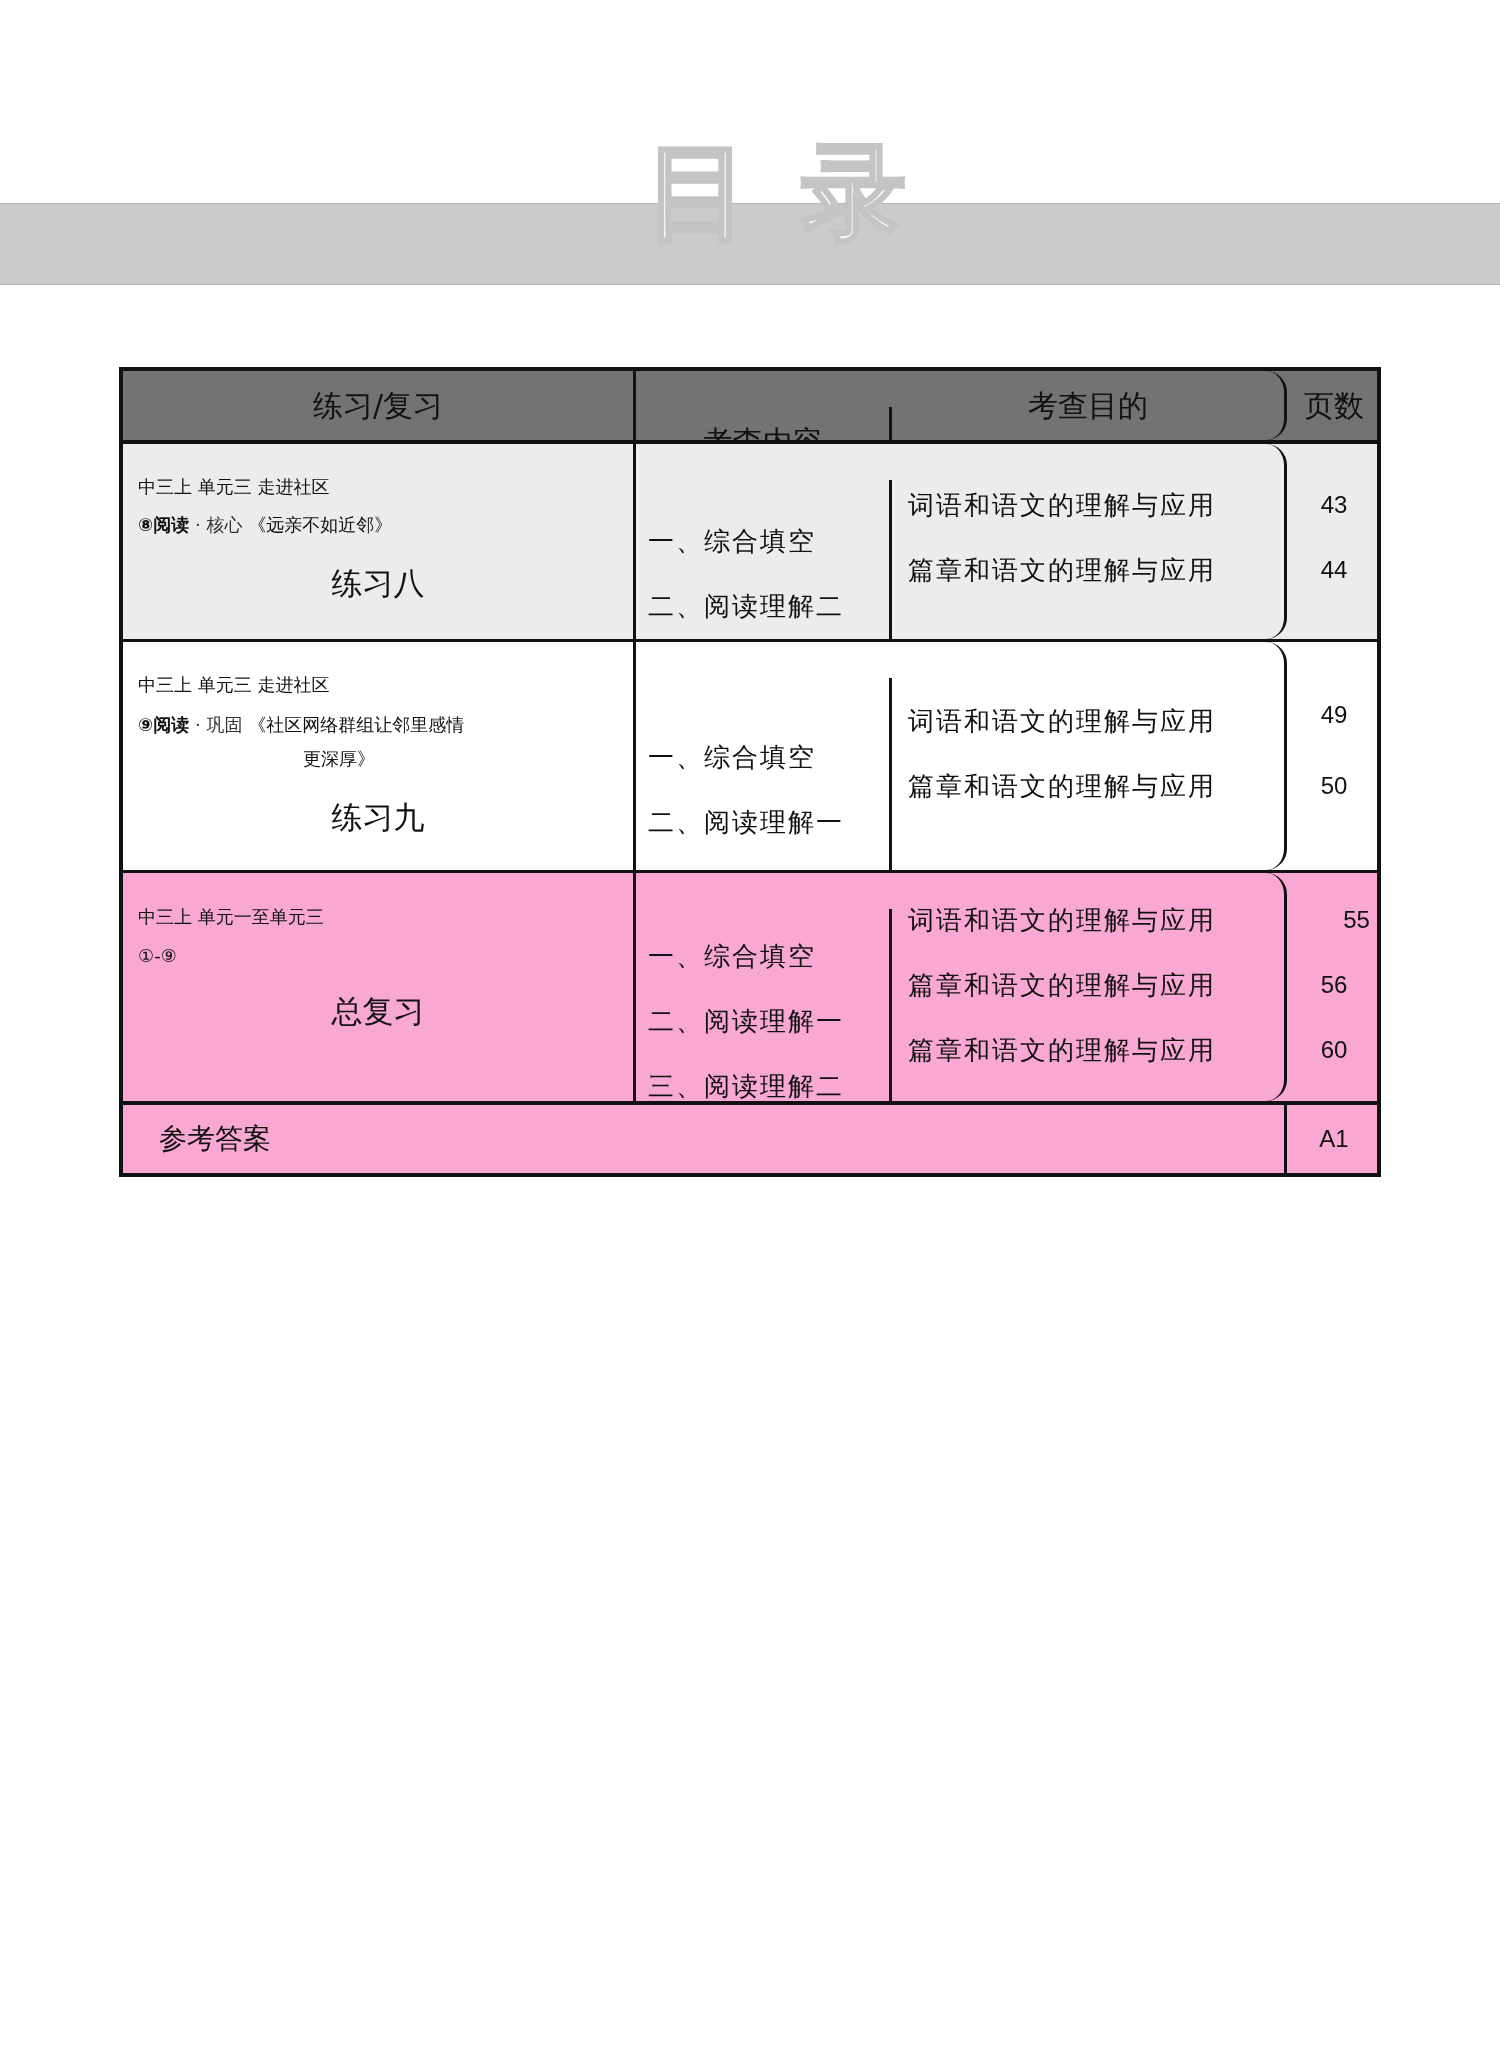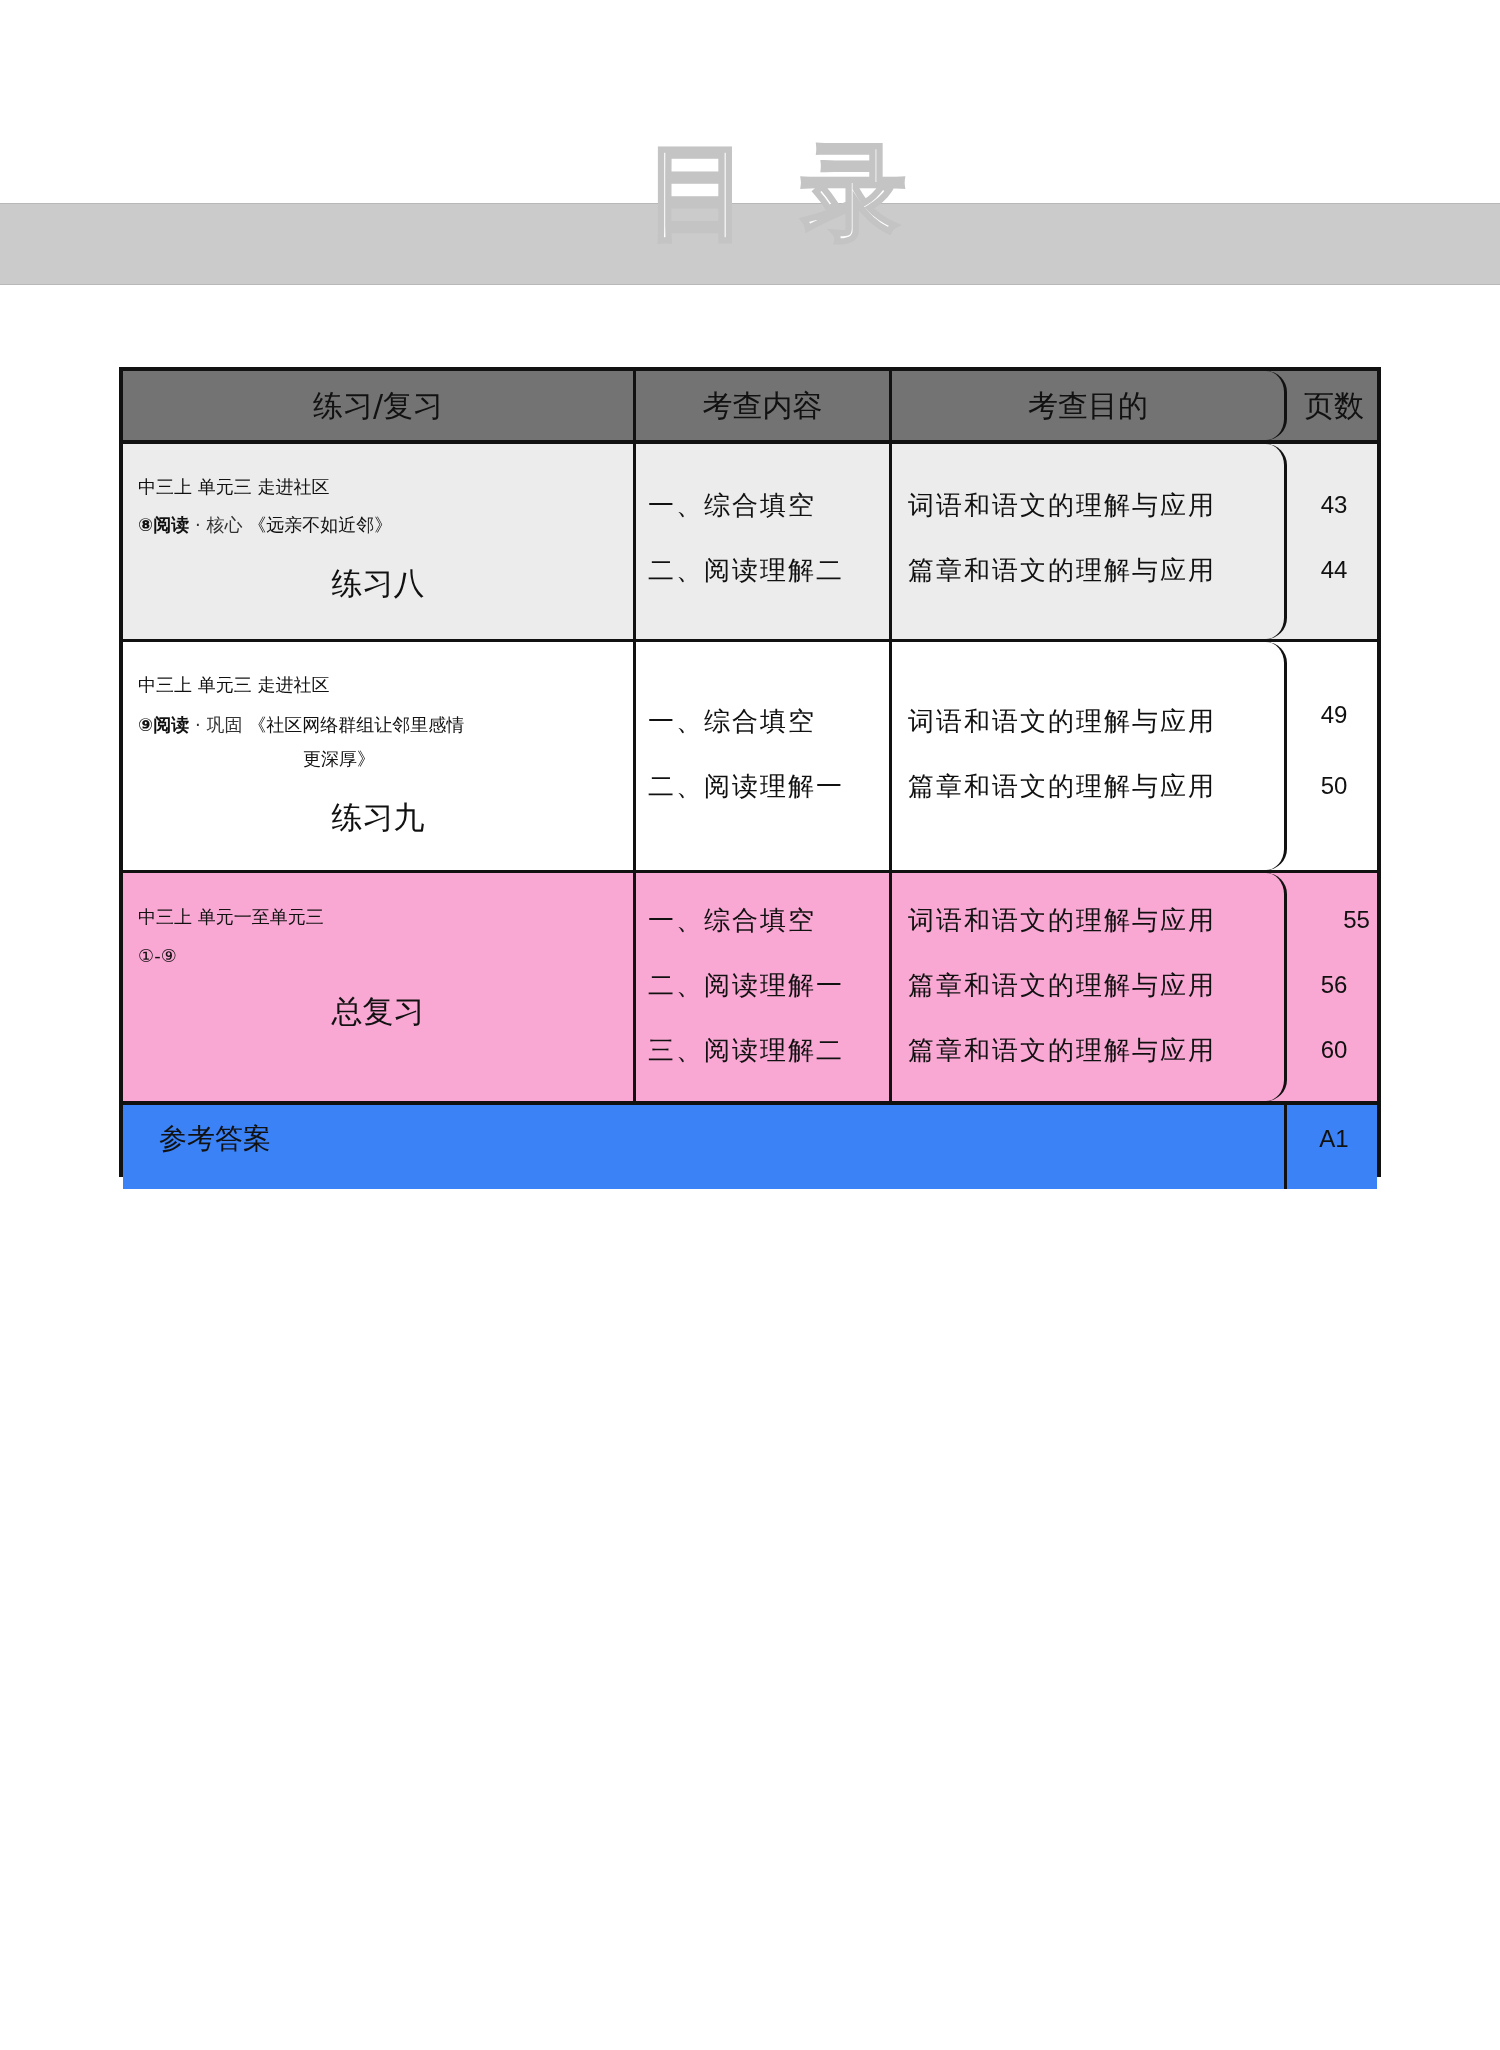--- a/index.html
+++ b/index.html
@@ -14,23 +14,23 @@
            border:4px solid #111; box-sizing:border-box; }
   .row { position:absolute; left:0; width:100%; box-sizing:border-box; border-bottom:3px solid #111; }
   .cell { position:absolute; top:0; height:100%; box-sizing:border-box; }
   .vline { border-right:3px solid #111; }
   .hdr { top:0; height:73px; background:#737373; border-bottom:4px solid #111; }
   .hdr .txt { position:absolute; left:0; right:0; top:50%; transform:translateY(-50%);
               text-align:center; font-size:30px; }
   .r1 { top:73px; height:198px; background:#ececec; }
   .r2 { top:271px; height:231px; background:#ffffff; }
   .r3 { top:502px; height:232px; background:#f9a8d4; border-bottom:4px solid #111; }
-  .r4 { top:734px; height:84px; background:#3b82f6; border-bottom:none; }
+  .r4 { top:734px; height:68px; background:#f9a8d4; border-bottom:none; }
   .c1 { left:0; width:513px; }
-  .c2 { left:513px; width:256px; }
+  .c2 { left:513px; width:256px;margin-top:36px; }
   .c3 { left:769px; width:395px;border-radius:21px; }
   .c4 { left:1164px; width:94px; }
   .line { position:absolute; white-space:nowrap; transform:translateY(-50%); }
   .meta { font-size:18px; left:15px; }
   .meta b { font-weight:bold; }
   .light { font-weight:normal; color:#333; }
   .serif { font-family:"DejaVu Serif","Liberation Serif",serif; }
   .ex-title { font-size:31px; left:0; right:0; text-align:center; }
   .content { font-family:"DejaVu Serif","Liberation Serif",serif; font-size:26px; letter-spacing:2px; left:12px; }
   .purpose { font-family:"DejaVu Serif","Liberation Serif",serif; font-size:26px; letter-spacing:2px; left:16px; }

